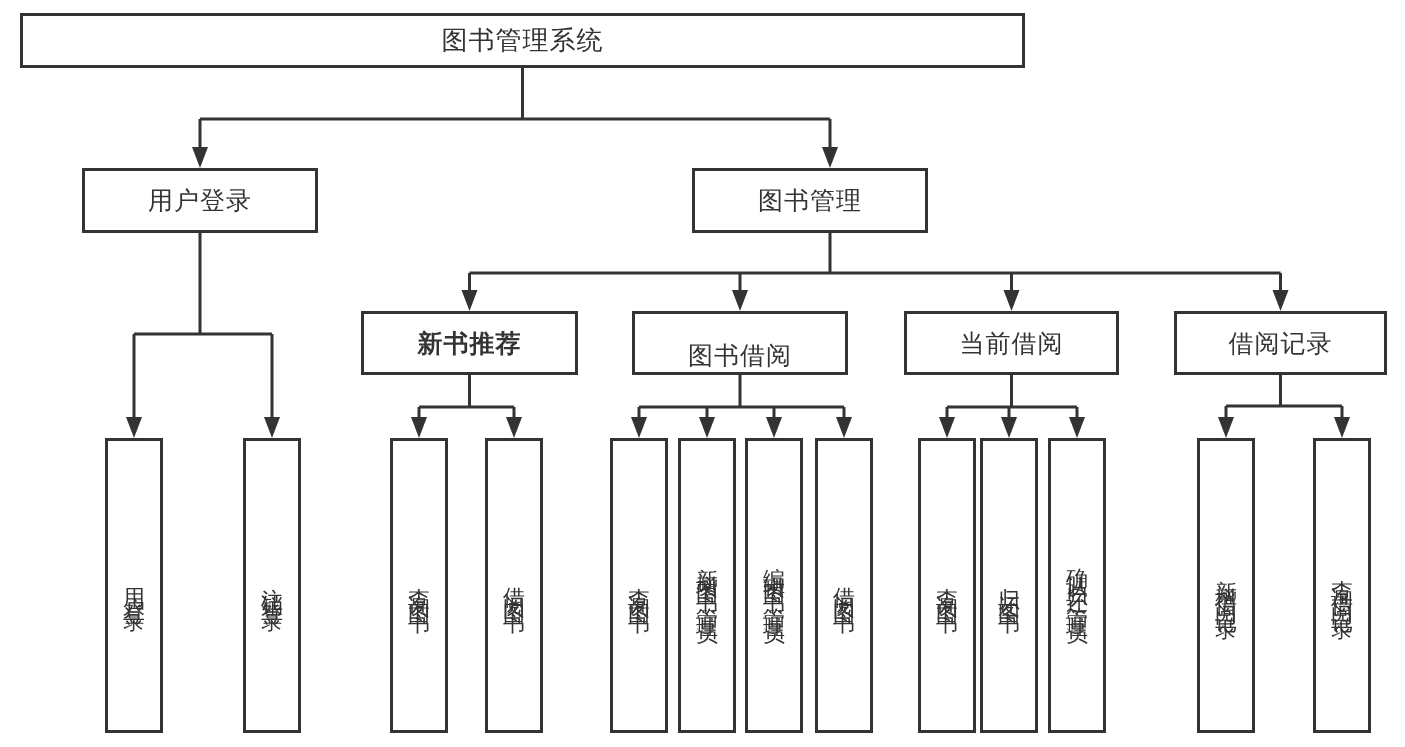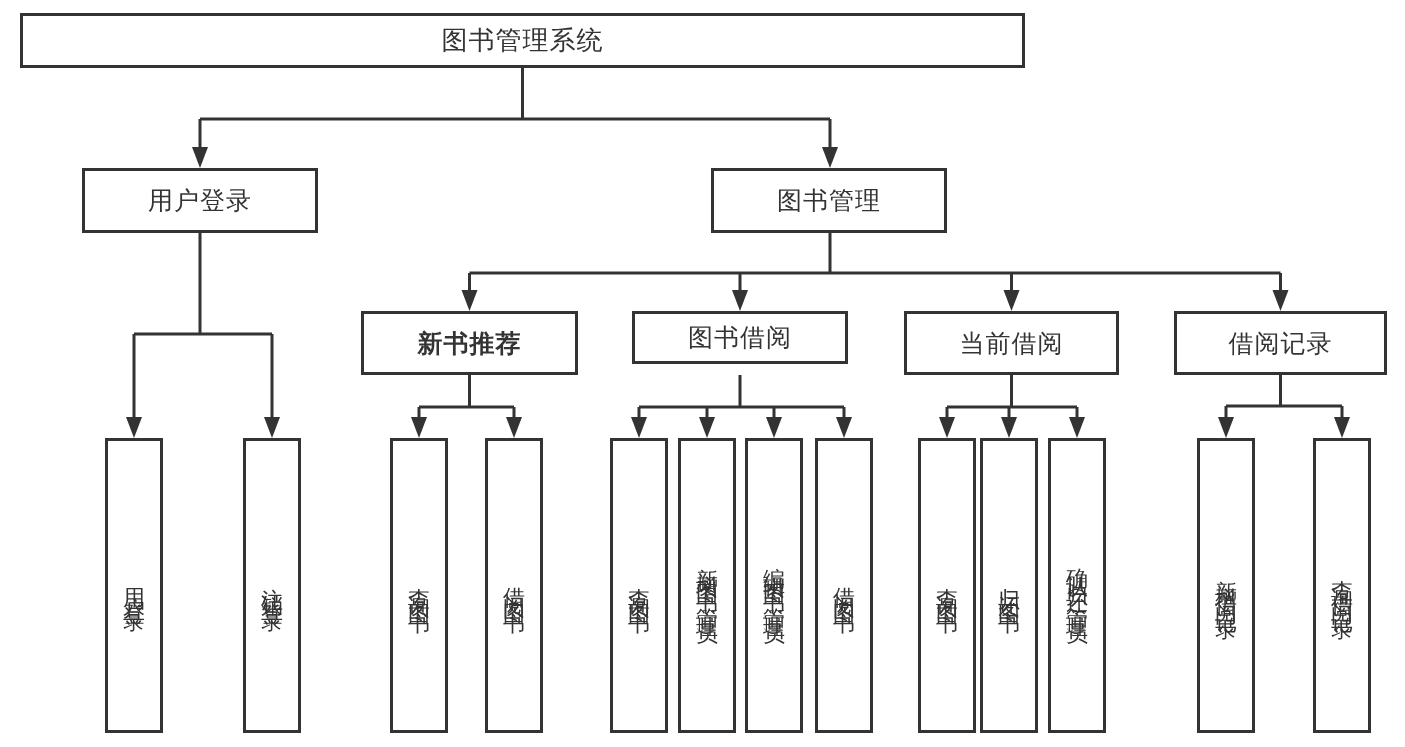--- a/index.html
+++ b/index.html
@@ -98,28 +98,28 @@
     </g>
   </svg>
 
   <div class="box hbox root-box" style="left:20px; top:13px; width:1005px; height:55px;">
     <span>图书管理系统</span>
   </div>
 
   <div class="box hbox" style="left:82px; top:168px; width:236px; height:65px;">
     <span>用户登录</span>
   </div>
-  <div class="box hbox" style="left:711px; top:168px; width:236px; height:65px;">
+  <div class="box hbox" style="left:692px; top:168px; width:236px; height:65px;">
     <span>图书管理</span>
   </div>
 
   <div class="box hbox" style="left:361px; top:311px; width:217px; height:64px;font-weight:bold;">
     <span>新书推荐</span>
   </div>
-  <div class="box hbox" style="left:632px; top:311px; width:216px; height:53px;">
+  <div class="box hbox" style="left:632px; top:311px; width:216px; height:64px;align-items:flex-end;">
     <span>图书借阅</span>
   </div>
   <div class="box hbox" style="left:904px; top:311px; width:215px; height:64px;">
     <span>当前借阅</span>
   </div>
   <div class="box hbox" style="left:1174px; top:311px; width:213px; height:64px;">
     <span>借阅记录</span>
   </div>
 
   <div class="box leaf" style="left:105px; top:438px; width:58px; height:295px;">

